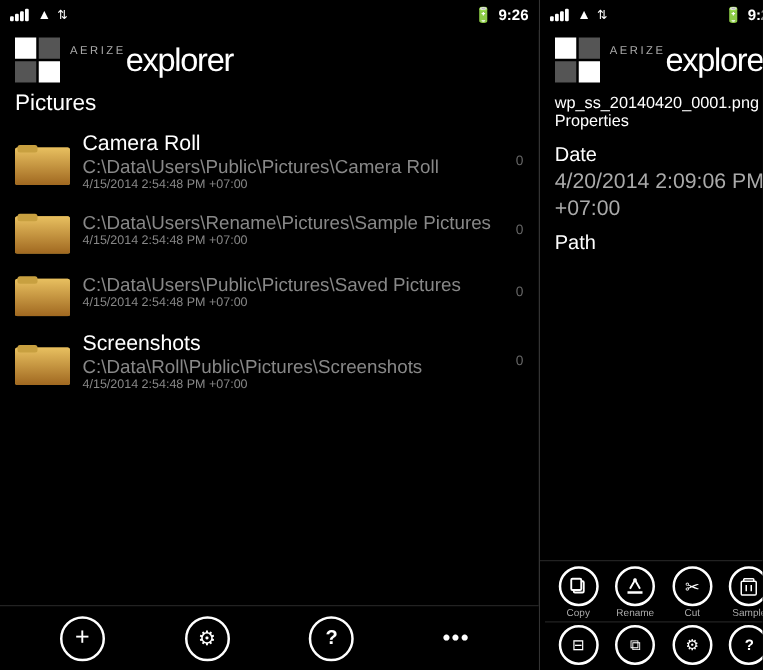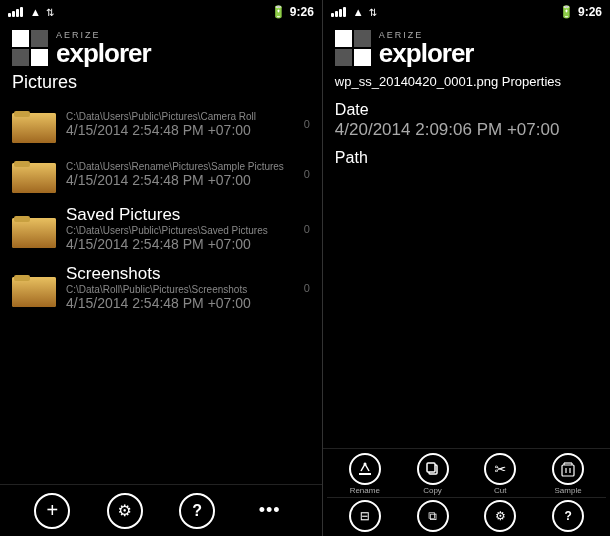--- a/index.html
+++ b/index.html
@@ -60,32 +60,32 @@
       gap: 2px;
     }
     .logo-square {
       background: #fff;
     }
     .logo-square.dark {
       background: #555;
     }
     .app-title-block {
       display: flex;
-      flex-direction: column;
+      flex-direction: row;
     }
     .app-brand {
       font-size: 9px;
       color: #aaa;
       letter-spacing: 2px;
       text-transform: uppercase;
     }
     .app-name {
       font-size: 26px;
       color: #fff;
-      font-weight: 700;
+      font-weight: 400;
       line-height: 1;
       letter-spacing: -1px;
     }
     .page-title {
       font-size: 18px;
       color: #fff;
       padding: 2px 12px 6px 12px;
       font-weight: 300;
       flex-shrink: 0;
     }
@@ -117,28 +117,28 @@
     }
     .file-name {
       font-size: 17px;
       color: #fff;
       font-weight: 400;
       white-space: nowrap;
       overflow: hidden;
       text-overflow: ellipsis;
     }
     .file-path {
-      font-size: 10px;
+      font-size: 15px;
       color: #888;
       white-space: nowrap;
       overflow: hidden;
       text-overflow: ellipsis;
     }
     .file-date {
-      font-size: 14px;
+      font-size: 10px;
       color: #888;
     }
     .file-count {
       font-size: 11px;
       color: #666;
       min-width: 16px;
       text-align: right;
     }
     .bottom-bar {
       height: 52px;
@@ -285,20 +285,21 @@
           <rect x="2" y="6" width="16" height="6" rx="2" fill="#c8a040"></rect>
           <defs>
             <linearGradient id="fg1" x1="0" y1="0" x2="0" y2="1">
               <stop offset="0%" stop-color="#e8c060"></stop>
               <stop offset="100%" stop-color="#a06820"></stop>
             </linearGradient>
           </defs>
         </svg>
       </div>
       <div class="file-info">
+        <div class="file-name">Camera Roll</div>
         <div class="file-path">C:\Data\Users\Public\Pictures\Camera Roll</div>
         <div class="file-date">4/15/2014 2:54:48 PM +07:00</div>
       </div>
       <div class="file-count">0</div>
     </div>
 
     <div class="file-item">
       <div class="folder-icon">
         <svg viewBox="0 0 44 38" xmlns="http://www.w3.org/2000/svg">
           <rect x="0" y="8" width="44" height="30" rx="2" fill="#c8a040"></rect>
@@ -327,21 +328,20 @@
           <rect x="2" y="6" width="16" height="6" rx="2" fill="#c8a040"></rect>
           <defs>
             <linearGradient id="fg3" x1="0" y1="0" x2="0" y2="1">
               <stop offset="0%" stop-color="#e8c060"></stop>
               <stop offset="100%" stop-color="#a06820"></stop>
             </linearGradient>
           </defs>
         </svg>
       </div>
       <div class="file-info">
-        <div class="file-name">Saved Pictures</div>
         <div class="file-path">C:\Data\Users\Public\Pictures\Saved Pictures</div>
         <div class="file-date">4/15/2014 2:54:48 PM +07:00</div>
       </div>
       <div class="file-count">0</div>
     </div>
 
     <div class="file-item">
       <div class="folder-icon">
         <svg viewBox="0 0 44 38" xmlns="http://www.w3.org/2000/svg">
           <rect x="0" y="8" width="44" height="30" rx="2" fill="#c8a040"></rect>
@@ -416,35 +416,35 @@
   </div>
 
 
   <div style="flex:1;"></div>
 
   <div style="background:#000;padding:4px 4px 4px 4px;border-top:1px solid #222;">
     <div class="action-buttons-row">
       <div class="action-btn">
         <div class="action-btn-circle">
           <svg width="16" height="16" viewBox="0 0 16 16">
+            <rect x="4" y="4" width="8" height="9" rx="1" stroke="#fff" stroke-width="1.5" fill="none"></rect>
+            <rect x="2" y="2" width="8" height="9" rx="1" stroke="#fff" stroke-width="1.5" fill="#000"></rect>
+          </svg>
+        </div>
+        <div class="action-btn-label">Copy</div>
+      </div>
+      <div class="action-btn">
+        <div class="action-btn-circle">
+          <svg width="16" height="16" viewBox="0 0 16 16">
             <rect x="2" y="12" width="12" height="2" fill="#fff"></rect>
             <path d="M4 10 L8 3 L12 10" stroke="#fff" stroke-width="1.5" fill="none"></path>
             <circle cx="8" cy="3" r="1.5" fill="#fff"></circle>
           </svg>
         </div>
         <div class="action-btn-label">Rename</div>
-      </div>
-      <div class="action-btn">
-        <div class="action-btn-circle">
-          <svg width="16" height="16" viewBox="0 0 16 16">
-            <rect x="4" y="4" width="8" height="9" rx="1" stroke="#fff" stroke-width="1.5" fill="none"></rect>
-            <rect x="2" y="2" width="8" height="9" rx="1" stroke="#fff" stroke-width="1.5" fill="#000"></rect>
-          </svg>
-        </div>
-        <div class="action-btn-label">Copy</div>
       </div>
       <div class="action-btn">
         <div class="action-btn-circle">
           <span style="color:#fff;font-size:14px;">✂</span>
         </div>
         <div class="action-btn-label">Cut</div>
       </div>
       <div class="action-btn">
         <div class="action-btn-circle">
           <svg width="14" height="15" viewBox="0 0 14 15">

